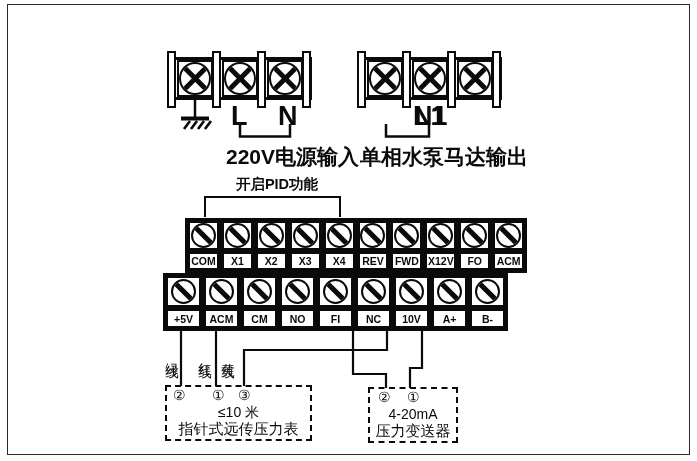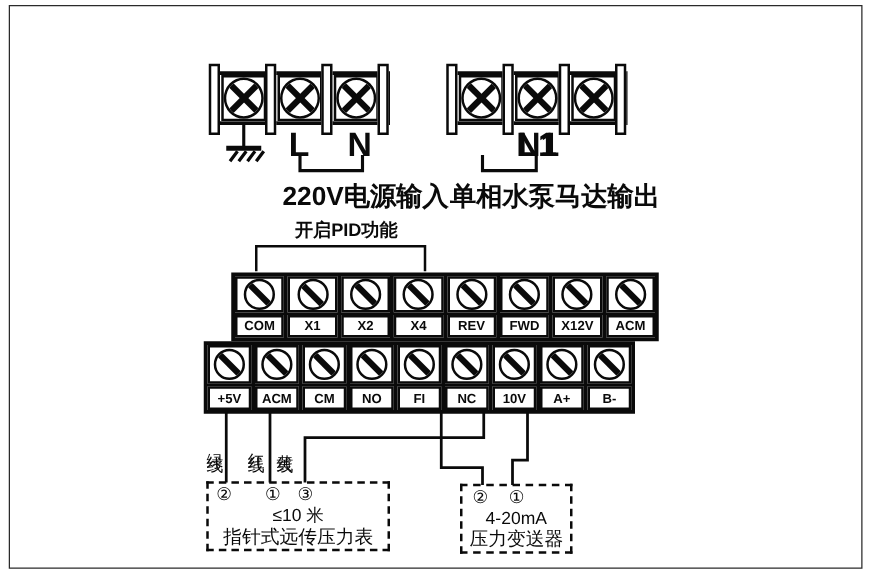--- a/index.html
+++ b/index.html
@@ -123,20 +123,28 @@
           </span>
         </div>
         <div class="tlabel">X2</div>
       </div>
       <div class="tcell">
         <div class="screwbox">
           <span class="screw">
             <i></i>
           </span>
         </div>
+        <div class="tlabel">X3</div>
+      </div>
+      <div class="tcell">
+        <div class="screwbox">
+          <span class="screw">
+            <i></i>
+          </span>
+        </div>
         <div class="tlabel">X4</div>
       </div>
       <div class="tcell">
         <div class="screwbox">
           <span class="screw">
             <i></i>
           </span>
         </div>
         <div class="tlabel">REV</div>
       </div>
@@ -148,20 +156,28 @@
         </div>
         <div class="tlabel">FWD</div>
       </div>
       <div class="tcell">
         <div class="screwbox">
           <span class="screw">
             <i></i>
           </span>
         </div>
         <div class="tlabel">X12V</div>
+      </div>
+      <div class="tcell">
+        <div class="screwbox">
+          <span class="screw">
+            <i></i>
+          </span>
+        </div>
+        <div class="tlabel">FO</div>
       </div>
       <div class="tcell">
         <div class="screwbox">
           <span class="screw">
             <i></i>
           </span>
         </div>
         <div class="tlabel">ACM</div>
       </div>
     </div>

